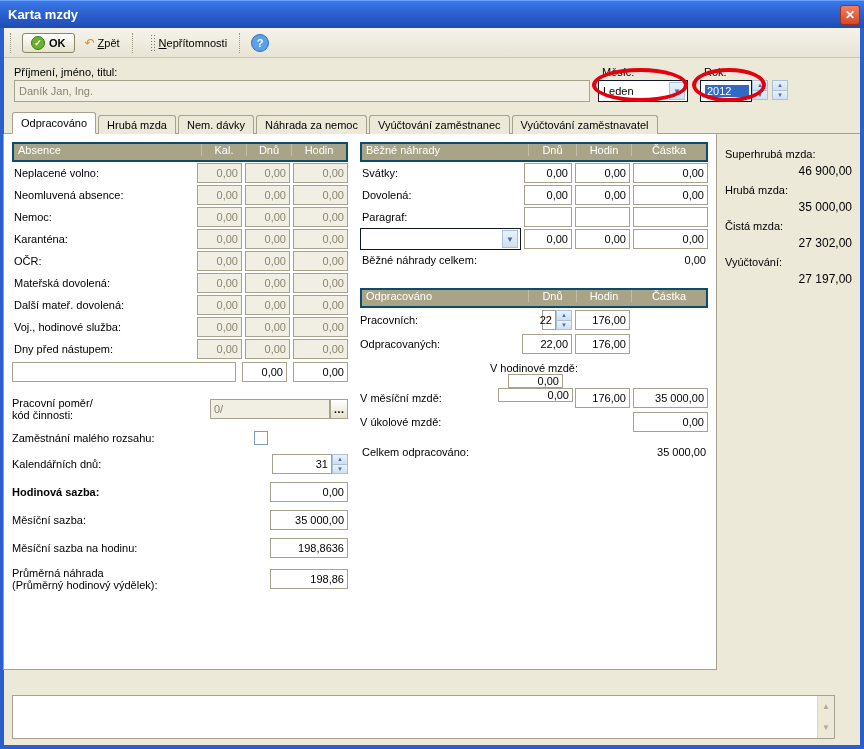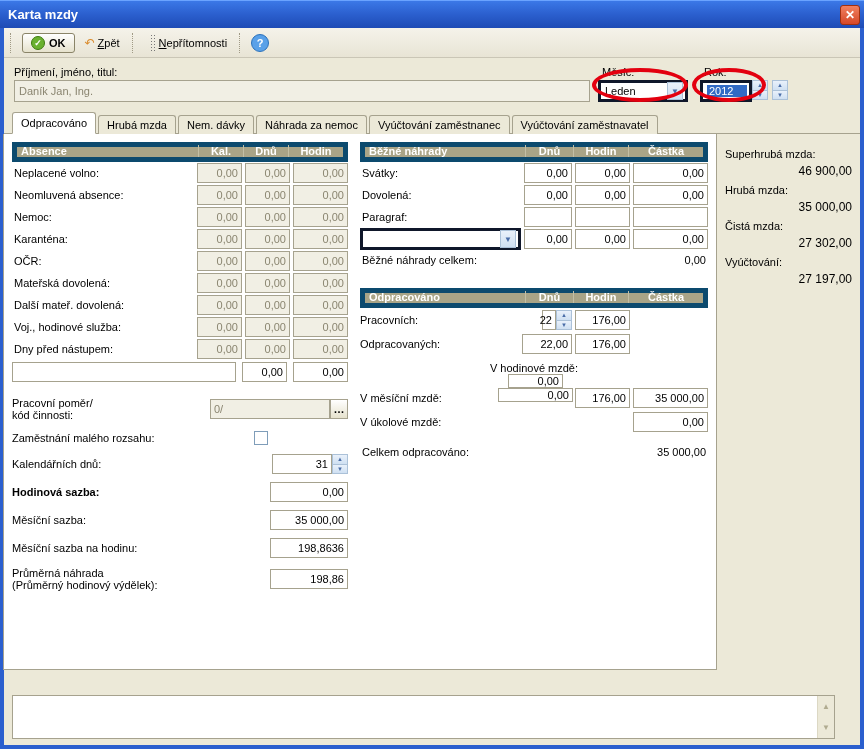--- a/index.html
+++ b/index.html
@@ -73,21 +73,21 @@
   }
   .header-row .lbl{font-size:11px;padding-bottom:2px;}
   .name-field{
     flex:0 0 576px;display:flex;flex-direction:column;
   }
   .name-input{
     height:22px;border:1px solid #a6a28e;background:#f1efe4;color:#8a8570;padding:0 4px;width:100%;
     display:flex;align-items:center;
   }
   .combo{
-    height:22px;border:3px solid #0f172a;background:#fff;display:flex;align-items:center;padding:0 2px 0 4px;
+    height:22px;border:1px solid #0f172a;background:#fff;display:flex;align-items:center;padding:0 2px 0 4px;
   }
   .combo .arrow{
     width:16px;height:18px;border:1px solid #abc1d8;background:linear-gradient(to bottom,#e9f1fb,#cfe0f2);
     display:flex;align-items:center;justify-content:center;color:#4a6;color:#4a6da8;font-size:8px;
   }
   .spinner{
     width:16px;height:20px;display:flex;flex-direction:column;border:1px solid #abc1d8;
   }
   .spinner div{flex:1;background:linear-gradient(to bottom,#e9f1fb,#cfe0f2);display:flex;align-items:center;justify-content:center;font-size:6px;color:#4a6da8;}
   .spinner div:first-child{border-bottom:1px solid #abc1d8;}
@@ -109,22 +109,22 @@
     display:flex;gap:0;align-items:flex-start;
   }
   .mainpane{
     flex:0 0 714px;background:#fff;border:1px solid #a6a28e;border-top:none;
     height:536px;padding:8px;display:flex;gap:12px;margin-left:-1px;
   }
   .col-left{flex:0 0 336px;}
   .col-right{flex:1;}
 
   .section-head{
-    background:#a9a487;color:#fff;font-weight:bold;display:flex;align-items:flex-end;height:20px;
-    border:5px solid #0c4a6e;
+    background:#a9a487;color:#fff;font-weight:normal;display:flex;align-items:flex-start;height:20px;
+    border:2px solid #0c4a6e;
   }
   .section-head .title{padding:0 4px;flex:1;}
   .section-head .colh{border-left:1px solid #c3bfa6;text-align:center;padding:0 2px;}
   .w-kal{width:45px;} .w-dnu{width:45px;} .w-hodin{width:55px;}
   .w-dnu2{width:48px;} .w-hodin2{width:55px;} .w-cas{width:75px;}
 
   .grid-row{display:flex;align-items:center;height:22px;}
   .grid-row .lbl{flex:1;padding-left:2px;}
   .numbox{
     height:20px;border:1px solid #a6a28e;background:#f1efe4;color:#8a8570;

